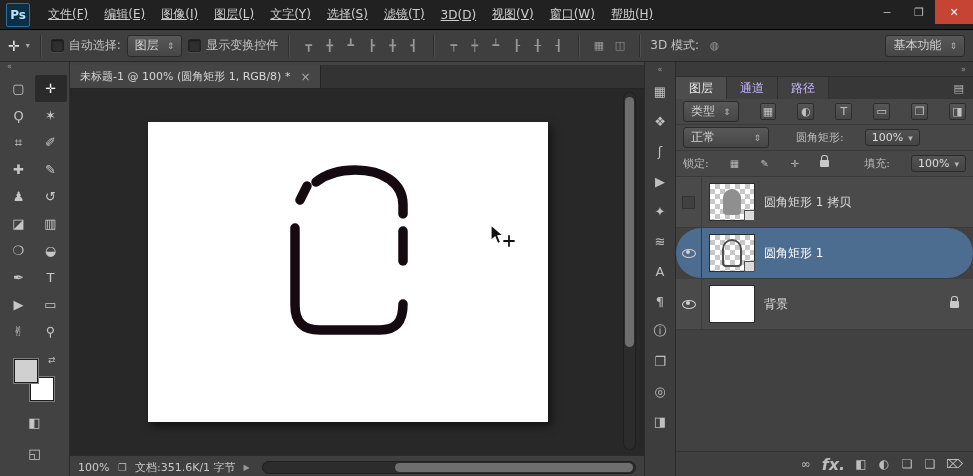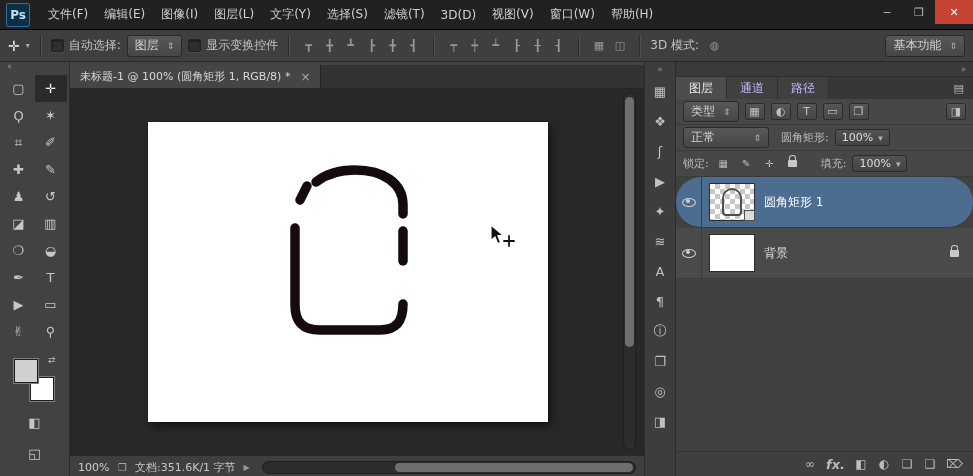--- a/index.html
+++ b/index.html
@@ -1,21 +1,21 @@
 <!DOCTYPE html>
 <html><head>
 <meta charset="utf-8">
 <style>
   html,body{margin:0;padding:0;background:#1b1b1b;font-family:"DejaVu Sans","Liberation Sans",sans-serif;}
   .app{position:relative;width:973px;height:476px;background:#434343;overflow:hidden;color:#ccc;font-size:12px;user-select:none;}
 
   
   .titlebar{position:absolute;left:0;top:0;width:973px;height:30px;background:#212121;border-bottom:1px solid #000;box-sizing:border-box;display:flex;align-items:center;}
   .pslogo{width:22px;height:22px;margin:0 10px 0 6px;background:#0b3044;border:1px solid #2d70a0;color:#bfe0f7;font-size:12px;font-weight:bold;display:flex;align-items:center;justify-content:center;border-radius:2px;flex:none;}
-  .menubar{display:flex;height:100%;align-items:center;}
+  .menubar{display:flex;height:100%;align-items:center;text-decoration:underline;}
   .menu{padding:0 8px;height:100%;display:flex;align-items:center;color:#cfcfcf;font-size:12px;white-space:nowrap;}
   .winbtns{margin-left:auto;display:flex;height:100%;align-items:flex-start;}
   .winbtn{width:32px;height:24px;display:flex;align-items:center;justify-content:center;color:#bbb;font-size:11px;}
   .winbtn.close{background:#c64434;color:#fff;width:38px;}
 
   
   .optionsbar{position:absolute;left:0;top:30px;width:973px;height:32px;background:#3f3f3f;border-bottom:1px solid #282828;display:flex;align-items:center;gap:6px;padding:0 8px;box-sizing:border-box;}
   .tool-preview{color:#e0e0e0;font-size:14px;}
   .tiny-arrow{font-size:8px;color:#aaa;}
   .vsep{width:1px;height:22px;background:#2d2d2d;box-shadow:1px 0 0 #515151;margin:0 4px;flex:none;}
@@ -63,21 +63,21 @@
   .strip-collapse{font-size:8px;color:#9a9a9a;margin-bottom:2px;}
   .strip-icon{width:24px;height:22px;margin:4px 0;display:flex;align-items:center;justify-content:center;color:#c0c0c0;font-size:13px;border-radius:3px;}
 
   
   .panels{position:absolute;left:676px;top:62px;width:297px;height:414px;background:#444;display:flex;flex-direction:column;box-sizing:border-box;}
   .panel-topstrip{height:14px;background:#3a3a3a;border-bottom:1px solid #2f2f2f;display:flex;justify-content:flex-end;align-items:center;padding:0 7px;font-size:8px;color:#9a9a9a;flex:none;}
   .ptabs{height:22px;background:#373737;display:flex;align-items:stretch;flex:none;}
   .ptab{padding:0 13px;display:flex;align-items:center;font-size:12px;color:#c4b5fd;background:#404040;border-right:1px solid #2f2f2f;}
   .ptab.active{background:#4d4d4d;color:#e8e8e8;}
   .pmenu{margin-left:auto;padding:0 9px;display:flex;align-items:center;color:#b5b5b5;font-size:11px;}
-  .prow{display:flex;align-items:center;gap:6px;padding:0 7px;height:25px;background:#474747;border-bottom:1px solid #3a3a3a;flex:none;}
+  .prow{display:flex;align-items:center;gap:21px;padding:0 7px;height:25px;background:#474747;border-bottom:1px solid #3a3a3a;flex:none;}
   .plabel{font-size:11px;color:#bdbdbd;white-space:nowrap;}
   .ficon{width:20px;height:17px;display:flex;align-items:center;justify-content:center;color:#c0c0c0;font-size:11px;background:linear-gradient(#565656,#464646);border:1px solid #2d2d2d;border-radius:2px;box-sizing:border-box;}
   .combo-val{display:inline-flex;align-items:center;gap:5px;background:linear-gradient(#525252,#444);border:1px solid #2b2b2b;border-radius:3px;padding:1px 6px;font-size:11px;color:#ddd;white-space:nowrap;}
   .licon{width:17px;height:17px;display:flex;align-items:center;justify-content:center;color:#bdbdbd;font-size:10px;}
   .layer-list{flex:1;background:#414141;overflow:hidden;}
   .layer-row{height:50px;display:flex;align-items:center;border-bottom:1px solid #3a3a3a;background:#4a4a4a;position:relative;}
   .layer-row.selected{background:#4d6d90;border-radius:25px;}
   .eye-well{width:26px;height:100%;display:flex;align-items:center;justify-content:center;border-right:1px solid #3a3a3a;flex:none;box-sizing:border-box;}
   .eye{display:inline-block;width:14px;height:9px;border:1.5px solid #cfcfcf;border-radius:50%;position:relative;box-sizing:border-box;}
   .eye::after{content:"";position:absolute;left:3px;top:0.5px;width:4px;height:4px;border-radius:50%;background:#cfcfcf;}
@@ -89,21 +89,21 @@
   .mini-shape.filled{width:18px;height:26px;border-radius:9px 9px 4px 4px;background:#8f8f8f;}
   .mini-shape.outlined{width:20px;height:28px;border-radius:10px 10px 4px 4px;border:2.5px solid #4e4e4e;box-sizing:border-box;}
   .badge{position:absolute;right:-1px;bottom:-1px;width:11px;height:11px;background:#dcdcdc;border:1px solid #4e4e4e;box-sizing:border-box;}
   .lname{font-size:12px;color:#ddd;white-space:nowrap;overflow:hidden;}
   .layer-row.selected .lname{color:#fff;}
   .padlock{position:relative;display:inline-block;width:9px;height:7px;background:#c9c9c9;border-radius:1px;}
   .padlock::before{content:"";position:absolute;left:1px;top:-5px;width:7px;height:6px;border:1.5px solid #c9c9c9;border-bottom:none;border-radius:3px 3px 0 0;box-sizing:border-box;}
   .lock-right{margin-left:auto;margin-right:14px;}
   .panel-bottom{height:24px;background:#3f3f3f;border-top:1px solid #333;display:flex;align-items:center;justify-content:flex-end;gap:9px;padding:0 10px;flex:none;}
   .bicon{color:#bdbdbd;font-size:12px;display:flex;align-items:center;justify-content:center;min-width:14px;}
-  .bicon.fx{font-style:italic;font-weight:bold;font-size:13px;}
+  .bicon.fx{font-style:italic;font-weight:bold;font-size:16px;}
 
   
   .cursor{position:absolute;left:488px;top:224px;z-index:50;pointer-events:none;}
 </style>
 </head>
 <body>
 
 <div class="app">
 
   <div class="titlebar">
@@ -302,20 +302,30 @@
       <span class="licon">
           <span class="padlock"></span>
         </span>
       <span class="plabel" style="margin-left:14px">填充:</span>
       <span class="combo-val">
         <span>100%</span>
         <span class="combo">▾</span>
       </span>
     </div>
     <div class="layer-list">
+      <div class="layer-row">
+        <span class="eye-well">
+            <span class="empty-box"></span>
+          </span>
+        <span class="lthumb checker">
+          <span class="mini-shape filled"></span>
+          <span class="badge"></span>
+        </span>
+        <span class="lname">圆角矩形 1 拷贝</span>
+      </div>
       <div class="layer-row selected">
         <span class="eye-well">
             <span class="eye"></span>
           </span>
         <span class="lthumb checker">
           <span class="mini-shape outlined"></span>
           <span class="badge"></span>
         </span>
         <span class="lname">圆角矩形 1</span>
       </div>

